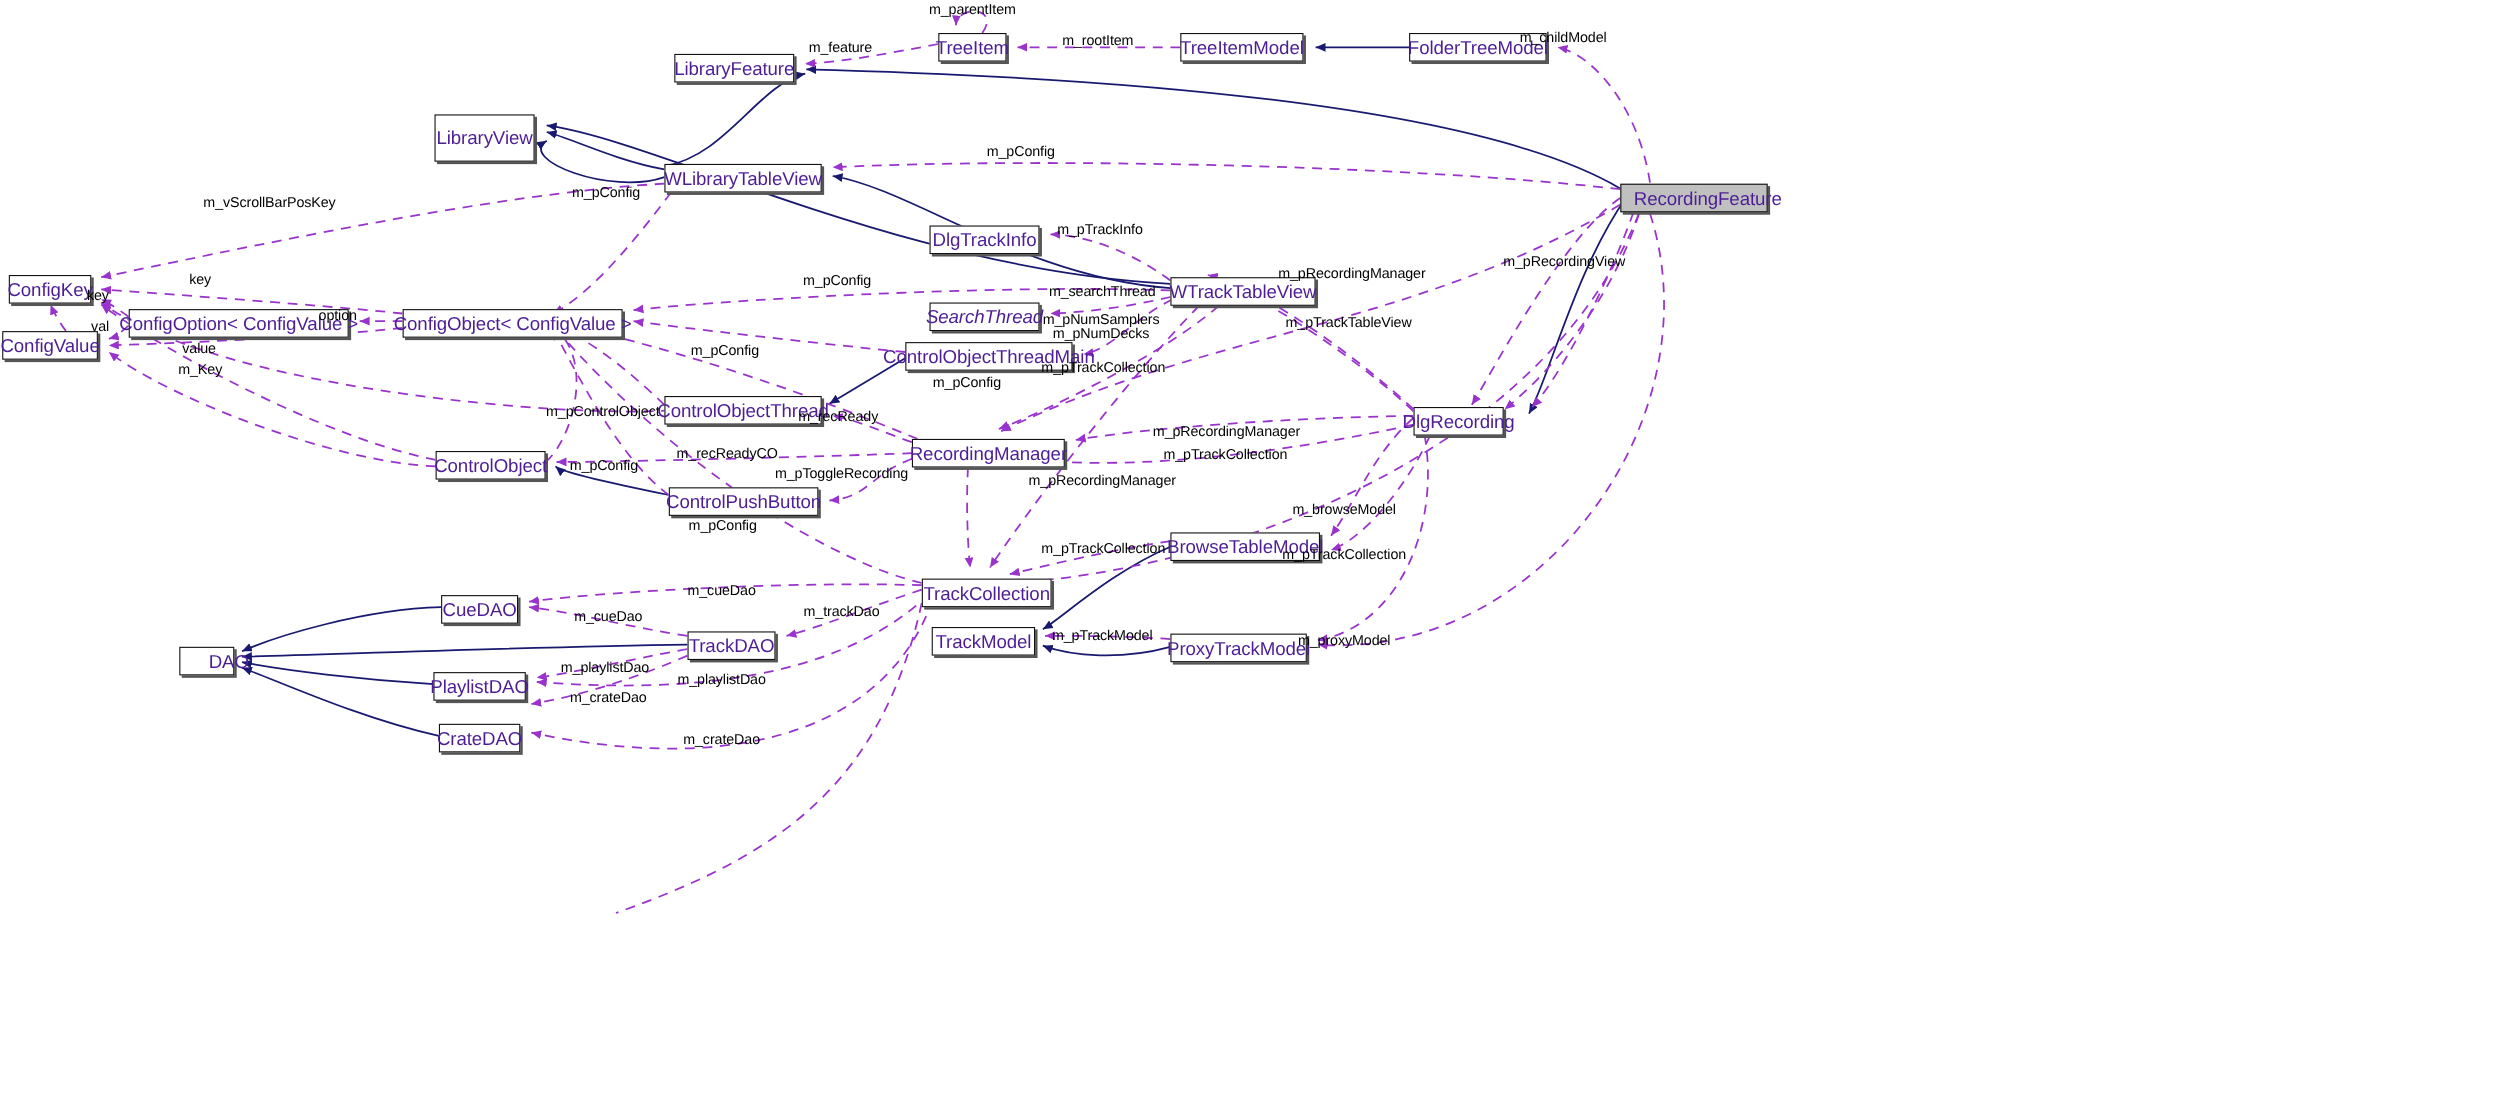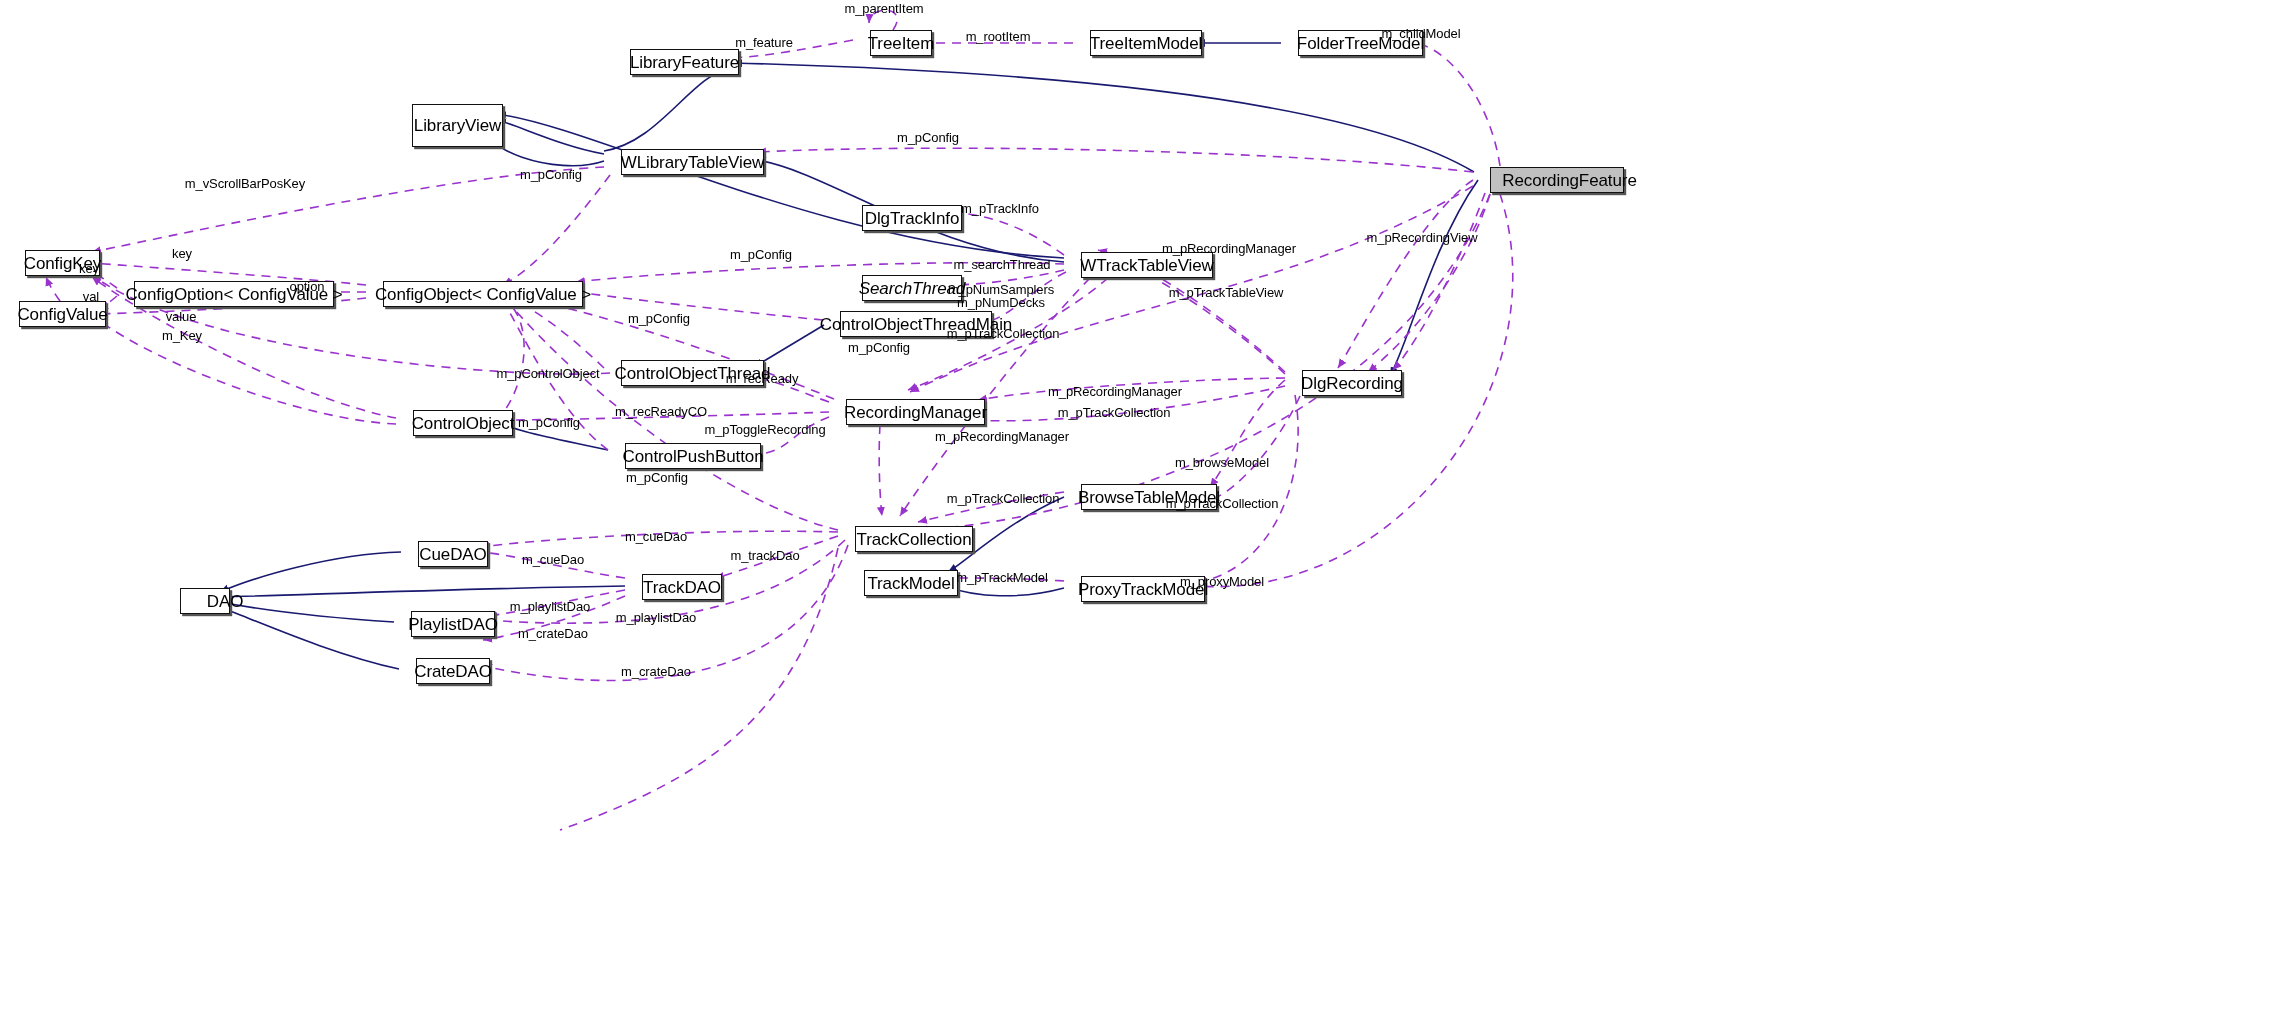--- a/index.html
+++ b/index.html
@@ -21,30 +21,29 @@
     left: 0;
     top: 0;
     width: 2291px;
     height: 1017px;
   }
   .node {
     position: absolute;
     box-sizing: border-box;
     border: 1.4px solid #111111;
     background: #ffffff;
-    color: #000000;
+    color: #4c1d95;
     font-size: 17px;
     line-height: 1;
     display: flex;
     align-items: center;
     justify-content: center;
     white-space: nowrap;
     box-shadow: 2.2px 2.2px 0 0 #555555;
     letter-spacing: -0.1px;
-    margin-left: 17px;
   }
   .node.highlight {
     background: #c0c0c0;
   }
   .edge-label {
     position: absolute;
     font-size: 13px;
     color: #000000;
     white-space: nowrap;
     line-height: 1.05;
@@ -253,21 +252,21 @@
   </div>
   <div class="node" style="left:2px; top:301px; width:87px; height:26px;">
     <span>ConfigValue</span>
   </div>
   <div class="node" style="left:823px; top:311px; width:152px; height:26px;">
     <span>ControlObjectThreadMain</span>
   </div>
   <div class="node" style="left:604px; top:360px; width:143px; height:26px;">
     <span>ControlObjectThread</span>
   </div>
-  <div class="node" style="left:1285px; top:370px; width:100px; height:26px;">
+  <div class="node" style="left:1285px; top:370px; width:82px; height:26px;">
     <span>DlgRecording</span>
   </div>
   <div class="node" style="left:829px; top:399px; width:139px; height:26px;">
     <span>RecordingManager</span>
   </div>
   <div class="node" style="left:396px; top:410px; width:100px; height:26px;">
     <span>ControlObject</span>
   </div>
   <div class="node" style="left:608px; top:443px; width:136px; height:26px;">
     <span>ControlPushButton</span>

